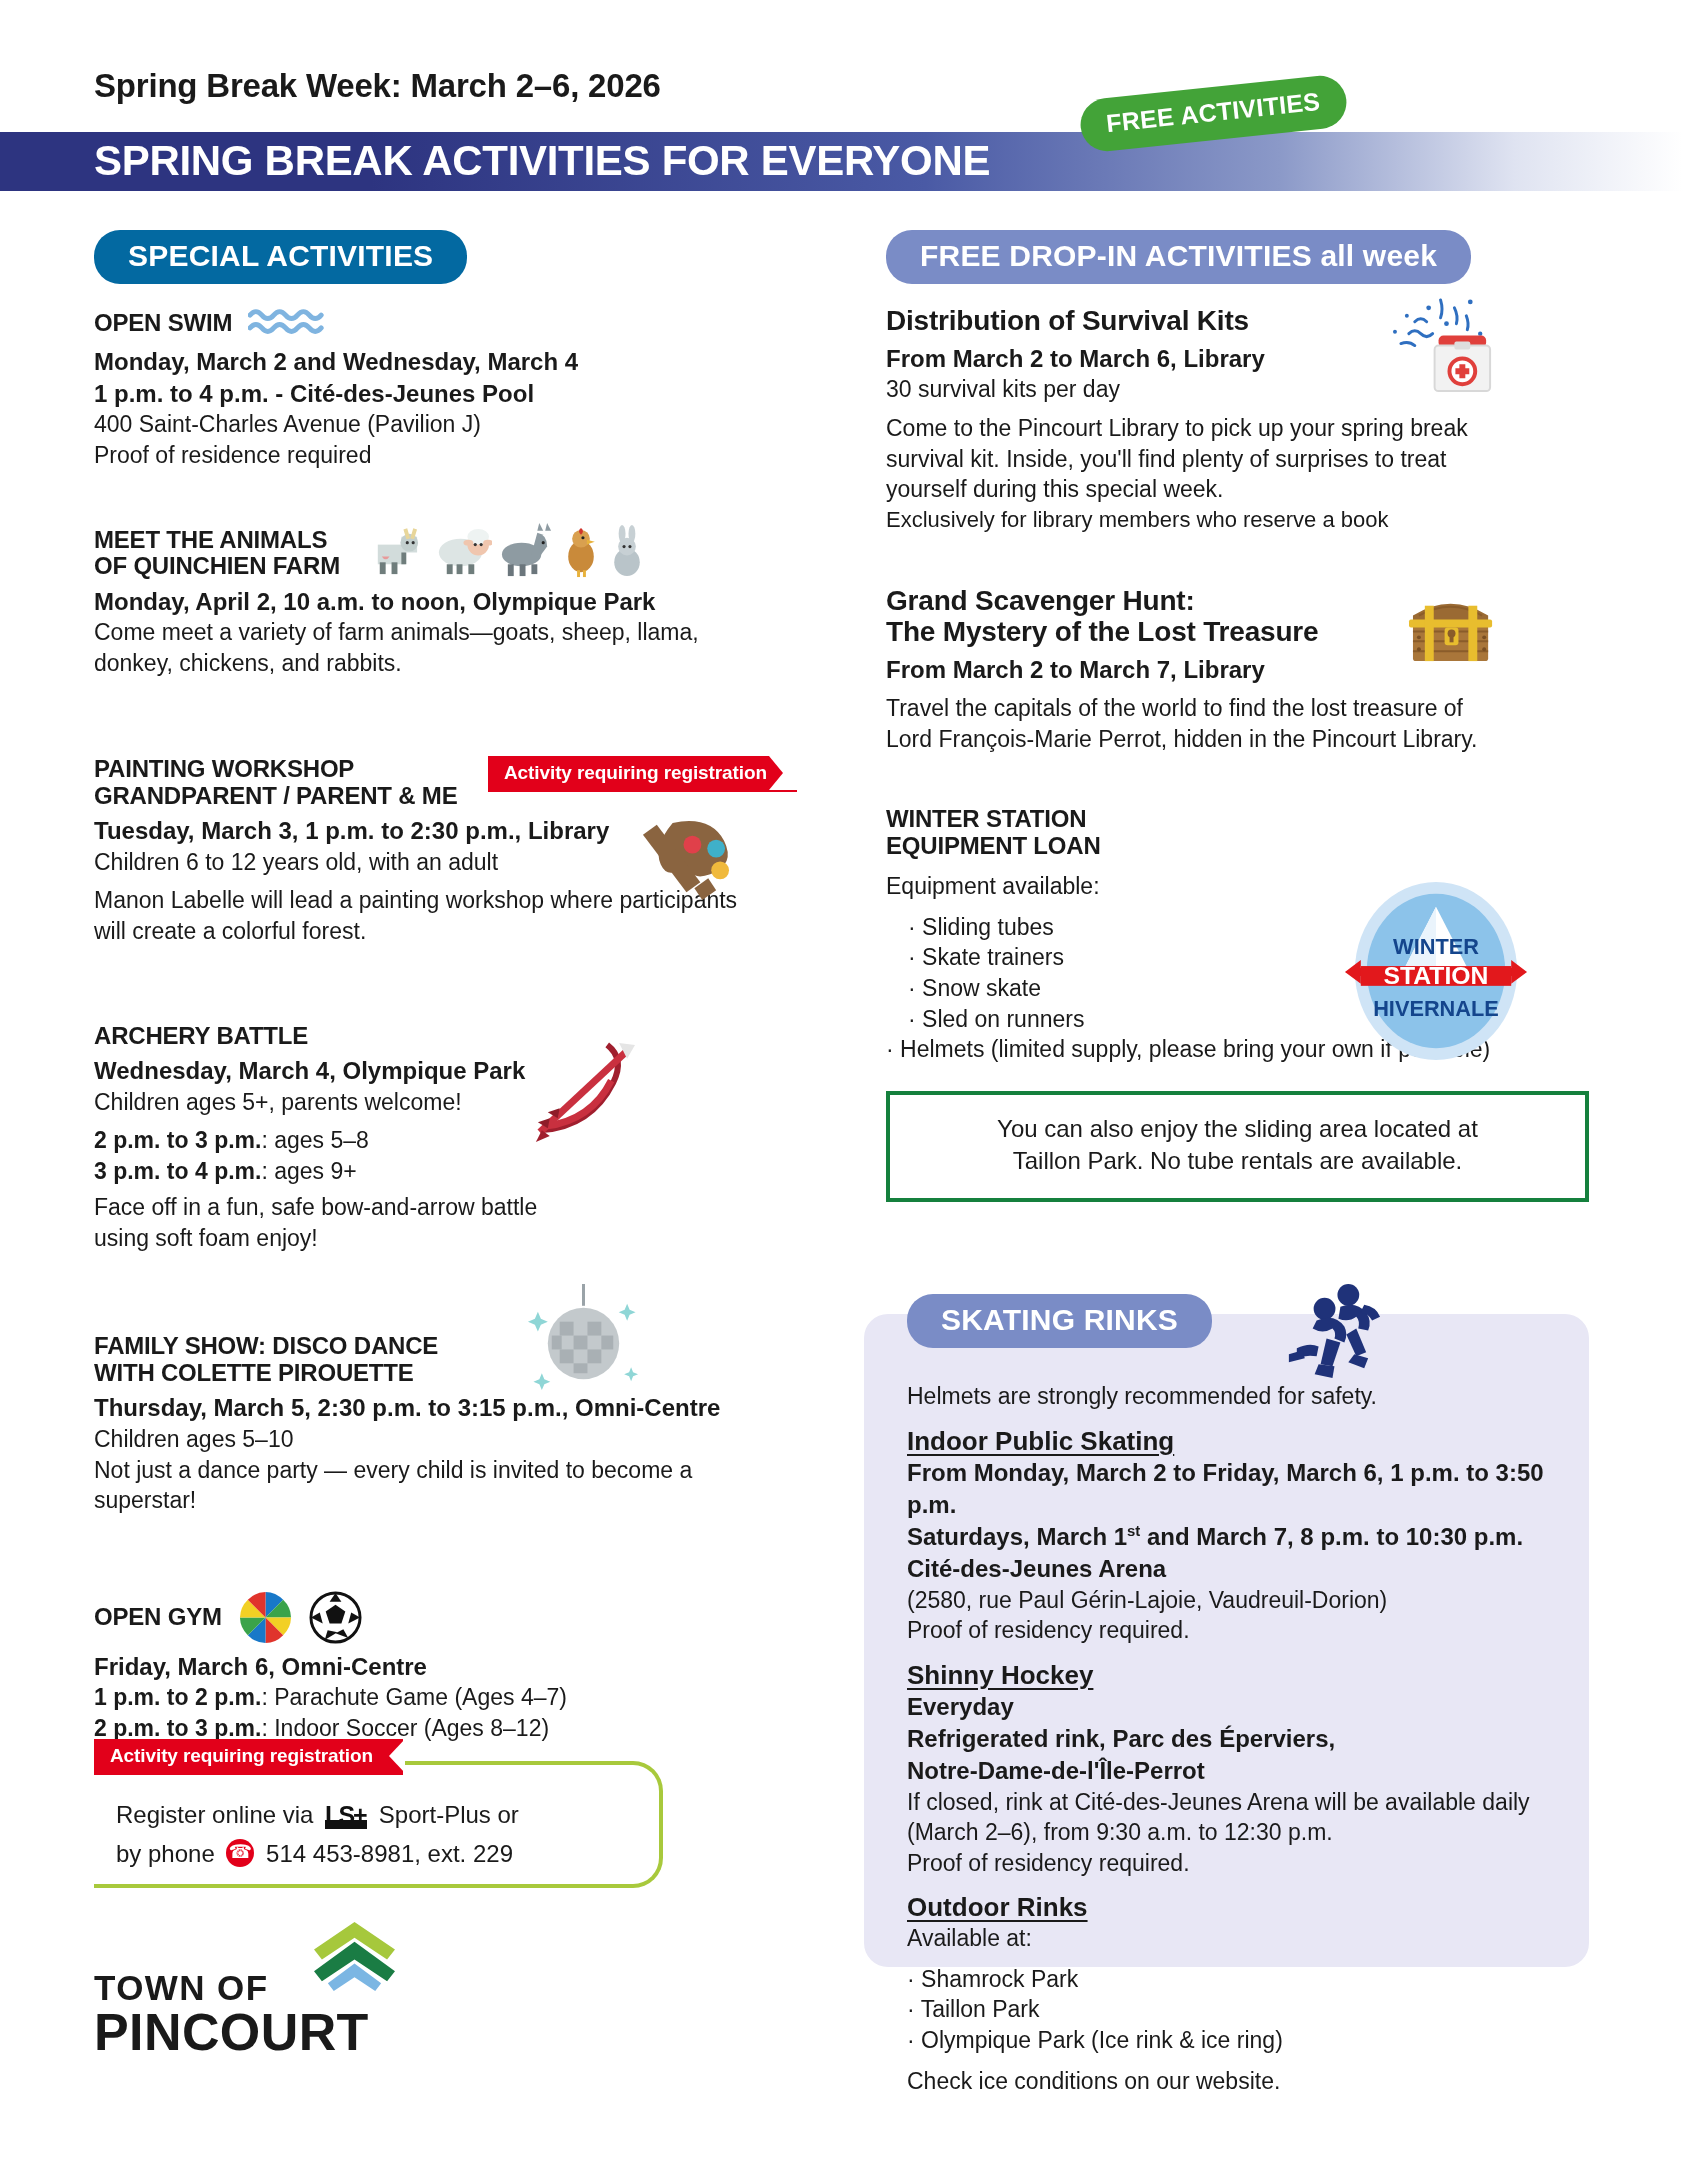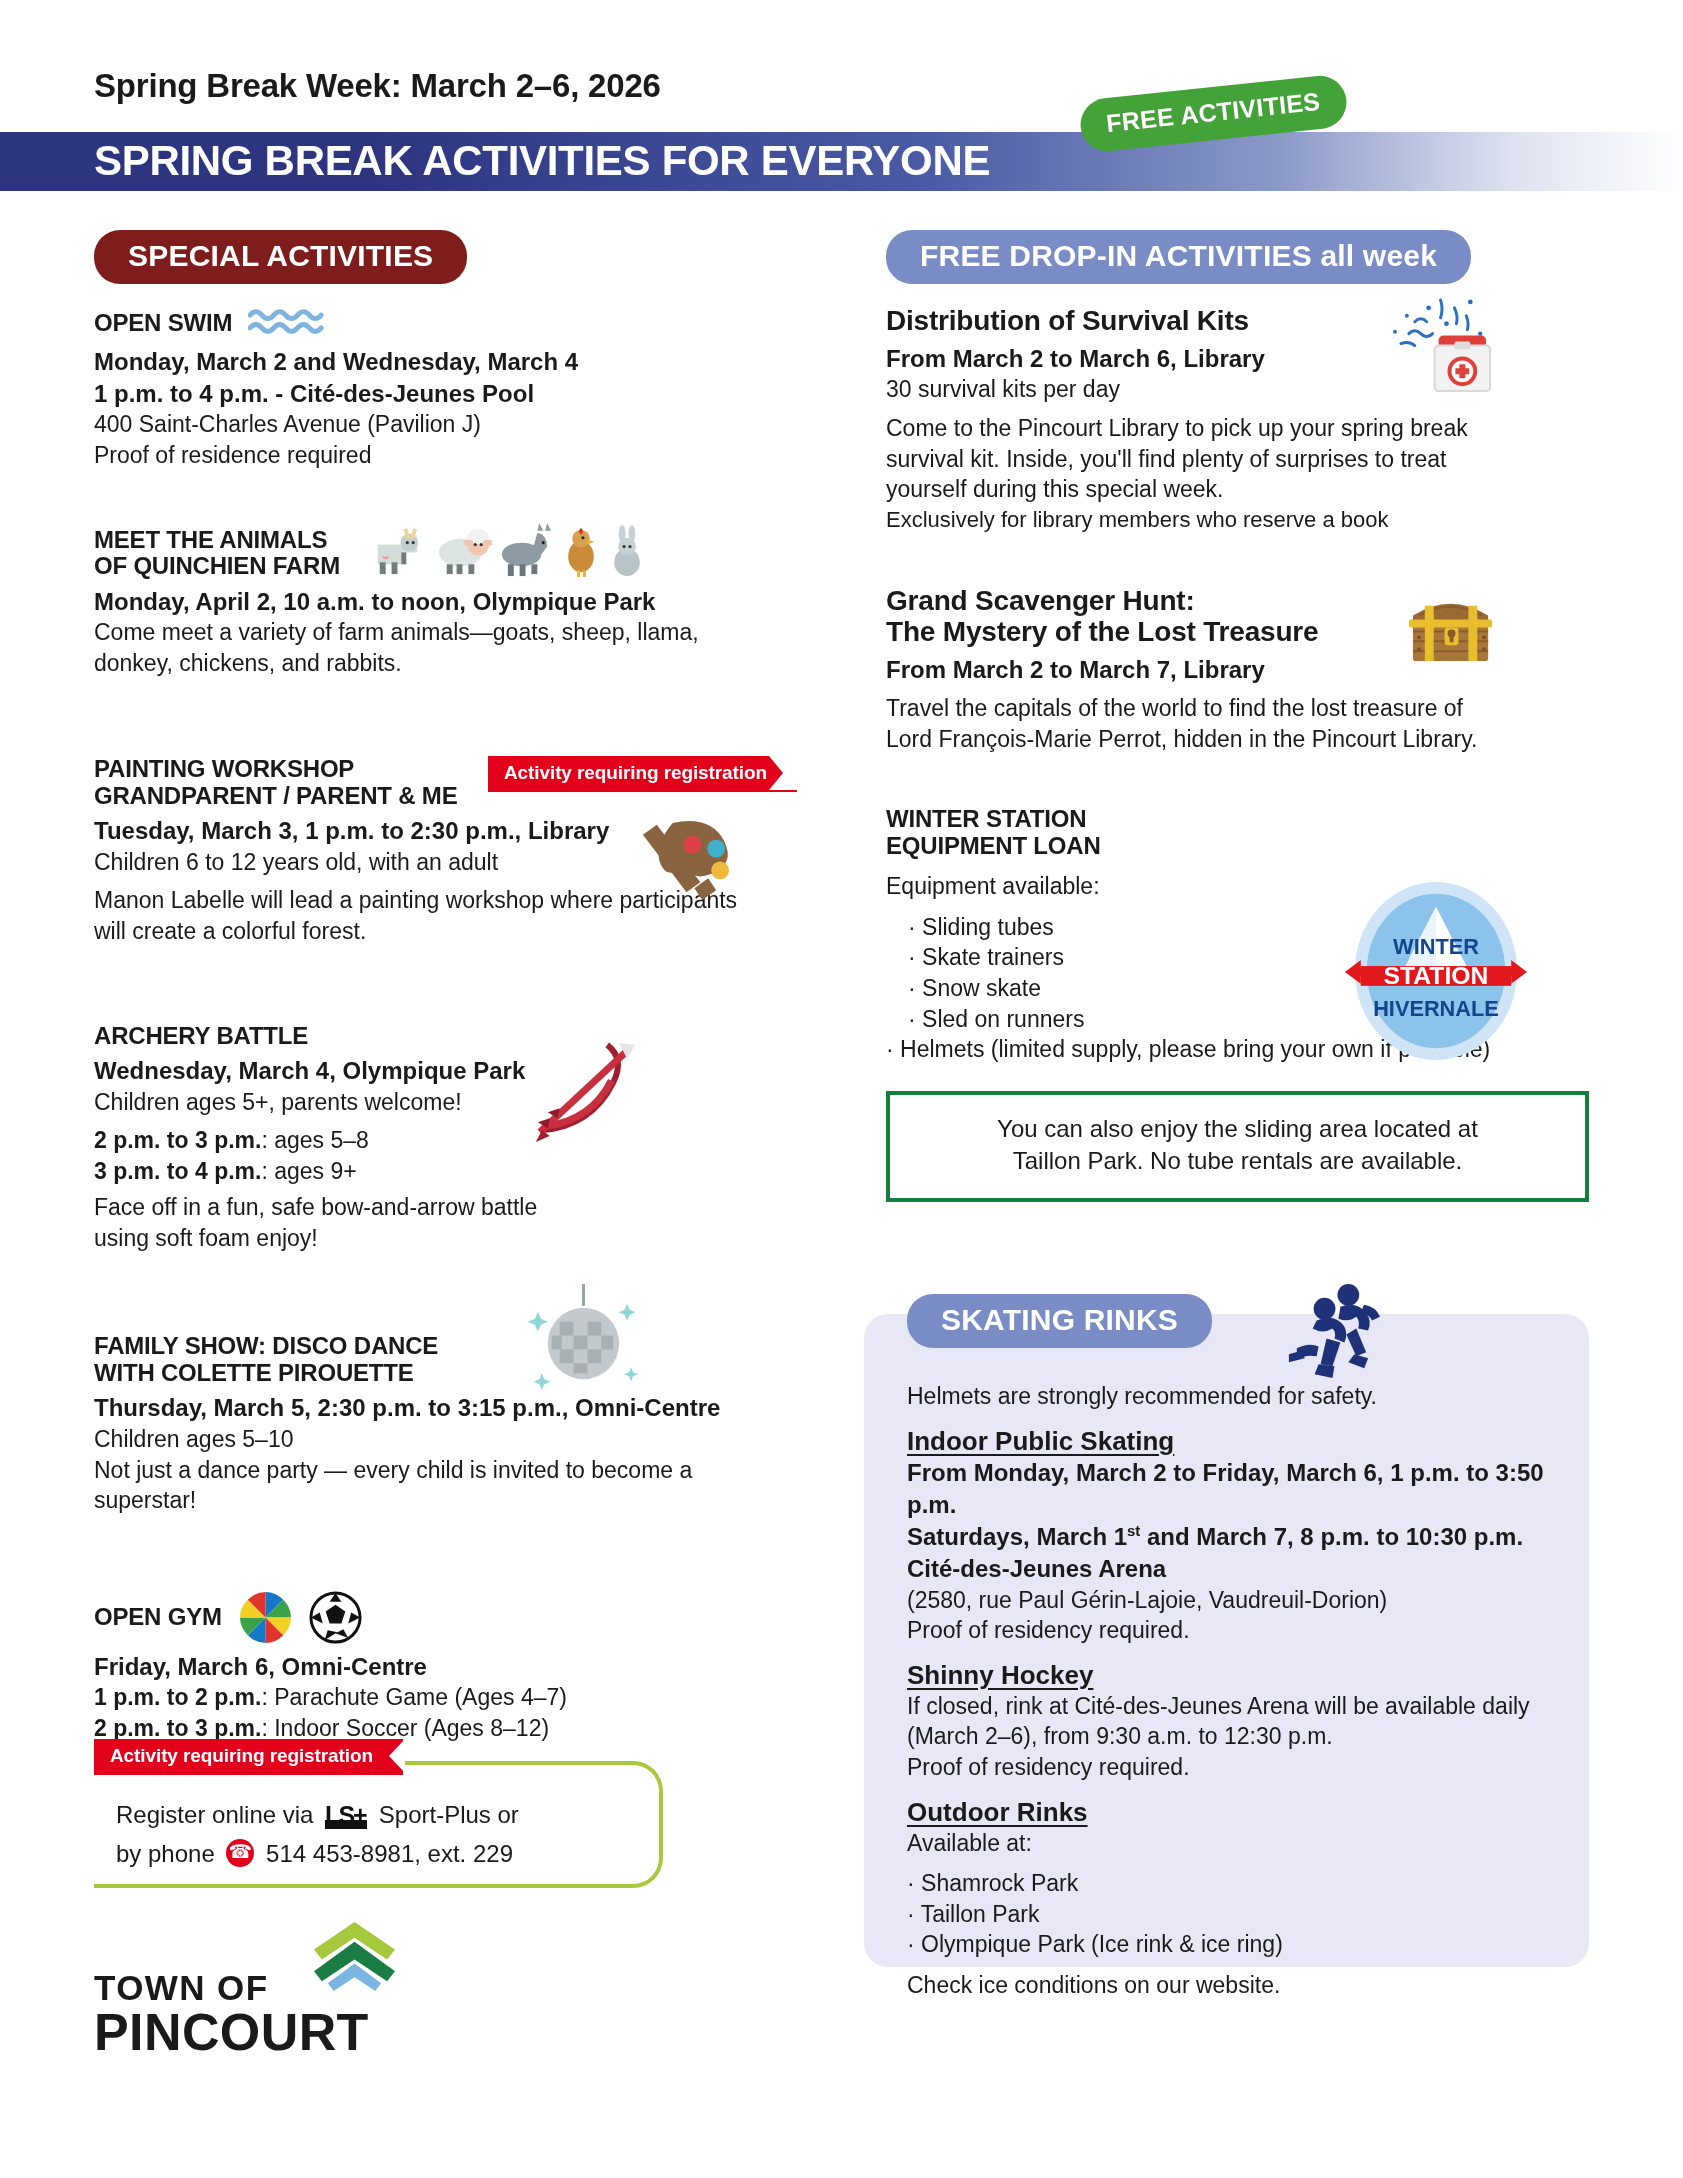--- a/index.html
+++ b/index.html
@@ -38,21 +38,21 @@
   
   .col-left  { position: absolute; left: 94px;  top: 230px; width: 723px; }
   .col-right { position: absolute; left: 886px; top: 230px; width: 703px; }
 
   
   .pill {
     display: inline-block; color: #fff; font-weight: bold;
     border-radius: 26px; padding: 9px 34px 11px;
     font-size: 30px; letter-spacing: 0.2px;
   }
-  .pill.red  { background: #7f1d1d; }
+  .pill.red  { background: #0369a1; }
   .pill.blue { background: #7a8cc6; }
 
   
   .act { position: relative; margin-top: 22px; }
   .act h2 {
     font-size: 24px; font-weight: bold; line-height: 1.1;
     letter-spacing: -0.2px;
   }
   .act h2.small { font-size: 28px; }
   .act .when {
@@ -574,20 +574,25 @@
       <div>From Monday, March 2 to Friday, March 6, 1 p.m. to 3:50 p.m.</div>
       <div>Saturdays, March 1<sup>st</sup> and March 7, 8 p.m. to 10:30 p.m.</div>
       <div>Cité-des-Jeunes Arena</div>
     </div>
     <div class="n">
       <div>(2580, rue Paul Gérin-Lajoie, Vaudreuil-Dorion)</div>
       <div>Proof of residency required.</div>
     </div>
 
     <h3>Shinny Hockey</h3>
+    <div class="b">
+      <div>Everyday</div>
+      <div>Refrigerated rink, Parc des Éperviers,</div>
+      <div>Notre-Dame-de-l'Île-Perrot</div>
+    </div>
     <div class="n">
       <div>If closed, rink at Cité-des-Jeunes Arena will be available daily</div>
       <div>(March 2–6), from 9:30 a.m. to 12:30 p.m.</div>
       <div>Proof of residency required.</div>
     </div>
 
     <h3>Outdoor Rinks</h3>
     <div class="n">
       <div>Available at:</div>
       <div class="gap"></div>

